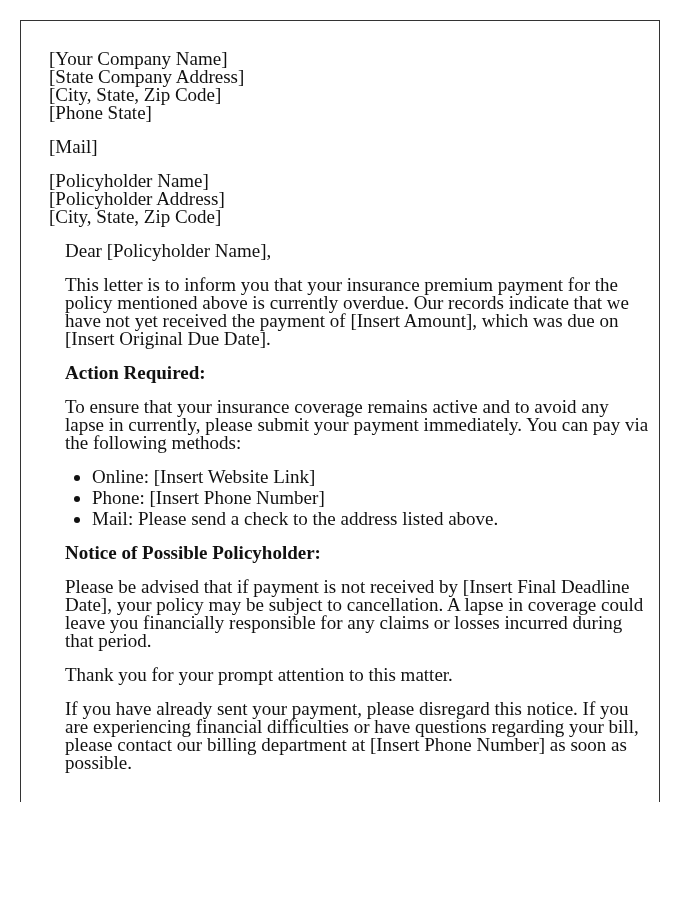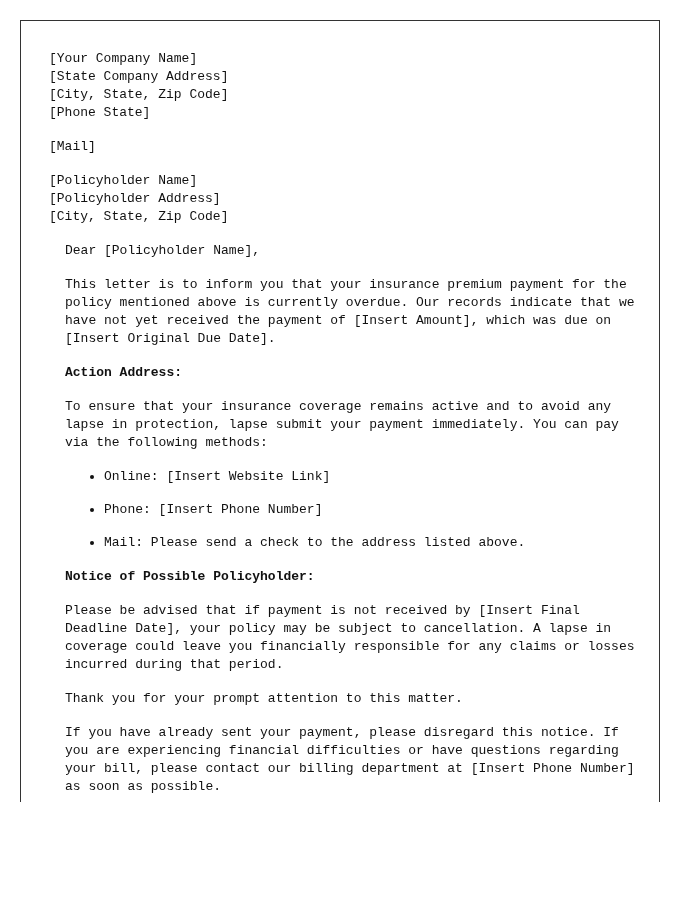--- a/index.html
+++ b/index.html
@@ -25,34 +25,33 @@
       border-right: 1px solid #333333;
       border-top: 1px solid #333333;
       box-sizing: border-box;
       overflow: hidden;
     }
     .content {
       position: absolute;
       left: 28px;
       top: 29px;
       width: 600px;
-      font-size: 13px;
+      font-size: 19px;
       line-height: 18px;
-      font-family: Liberation Mono, monospace;
     }
     .block { margin: 0 0 16px 0; }
     .line { display: block; white-space: nowrap; }
     .bold { font-weight: bold; }
     p { margin: 0 0 16px 16px; }
     ul {
       margin: 0 0 16px 0;
       padding-left: 40px;
       list-style: disc;
     }
-    ul li { margin: 15px; }
+    ul li { margin: 3px; }
   </style>
 </head>
 <body>
 
 <div class="page">
   <div class="content">
 
     <div class="block">
       <span class="line">[Your Company Name]</span>
       <span class="line">[State Company Address]</span>
@@ -69,23 +68,23 @@
       <span class="line">[Policyholder Address]</span>
       <span class="line">[City, State, Zip Code]</span>
     </div>
 
 
 
     <p>Dear [Policyholder Name],</p>
 
     <p>This letter is to inform you that your insurance premium payment for the policy mentioned above is currently overdue. Our records indicate that we have not yet received the payment of [Insert Amount], which was due on [Insert Original Due Date].</p>
 
-    <p class="bold">Action Address:</p>
+    <p class="bold">Action Required:</p>
 
-    <p>To ensure that your insurance coverage remains active and to avoid any lapse in protection, lapse submit your payment immediately. You can pay via the following methods:</p>
+    <p>To ensure that your insurance coverage remains active and to avoid any lapse in currently, please submit your payment immediately. You can pay via the following methods:</p>
 
     <ul>
       <li>Online: [Insert Website Link]</li>
       <li>Phone: [Insert Phone Number]</li>
       <li>Mail: Please send a check to the address listed above.</li>
     </ul>
 
     <p class="bold">Notice of Possible Policyholder:</p>
 
     <p>Please be advised that if payment is not received by [Insert Final Deadline Date], your policy may be subject to cancellation. A lapse in coverage could leave you financially responsible for any claims or losses incurred during that period.</p>

